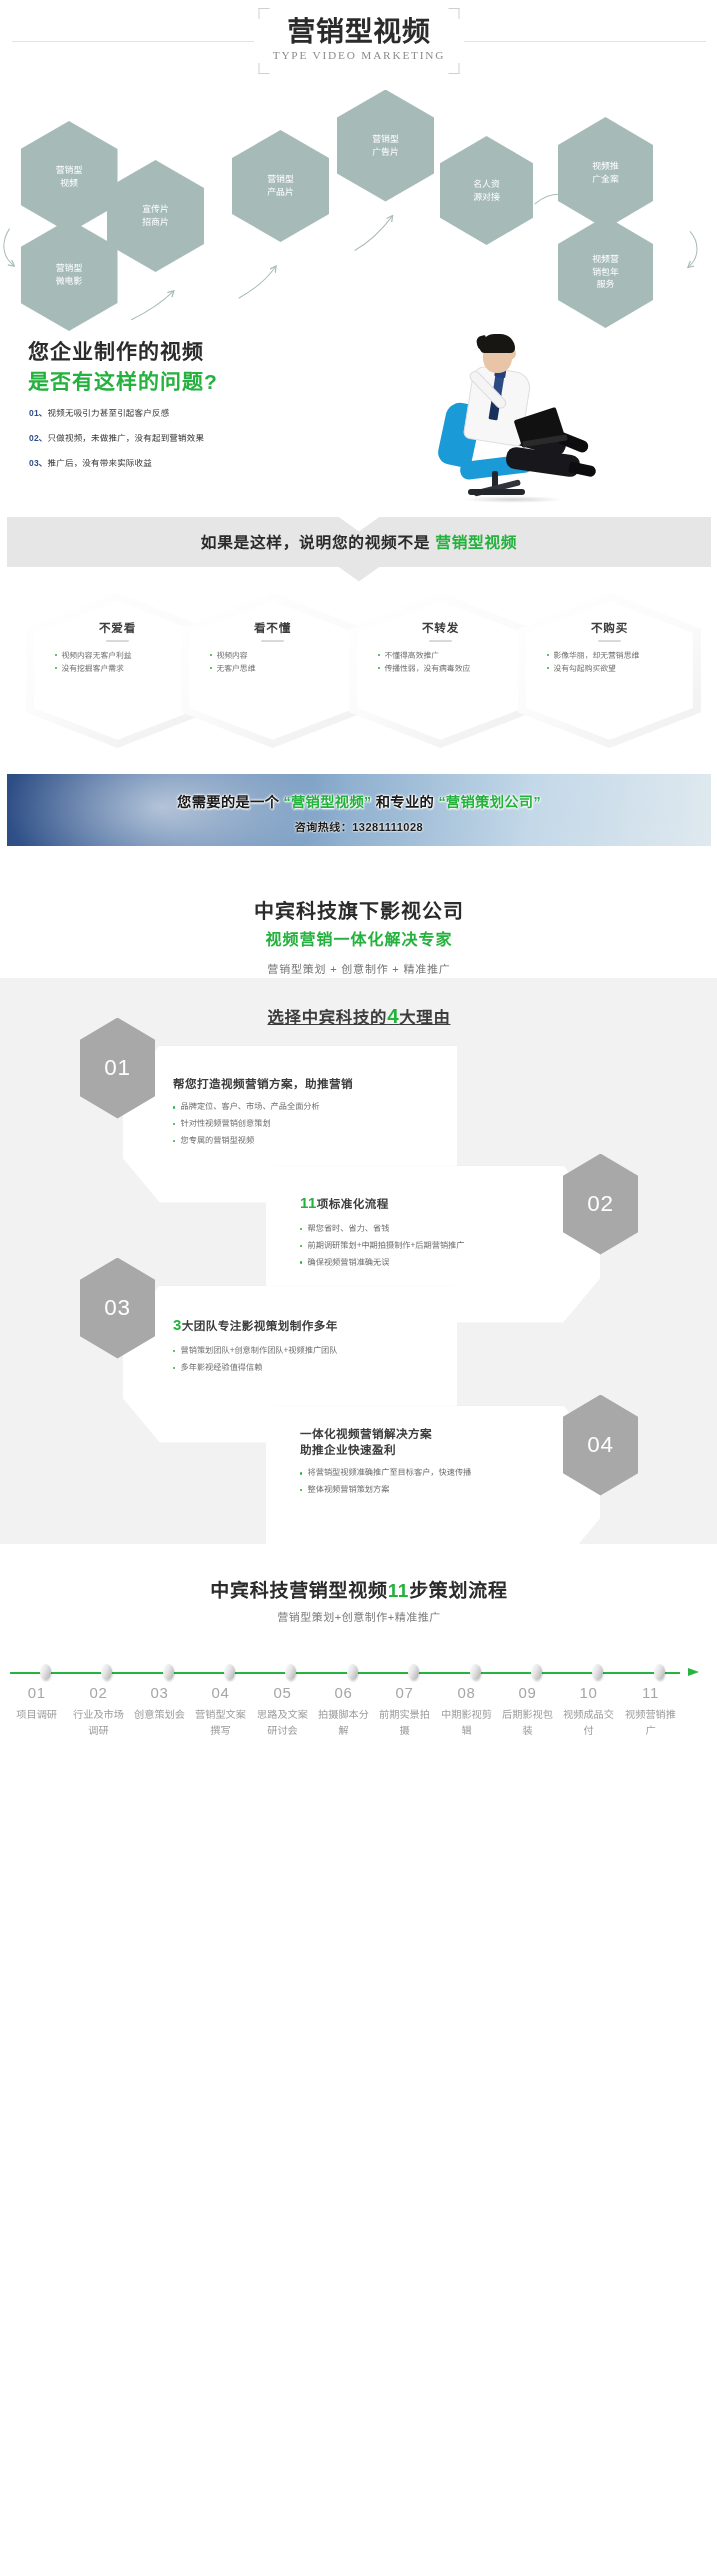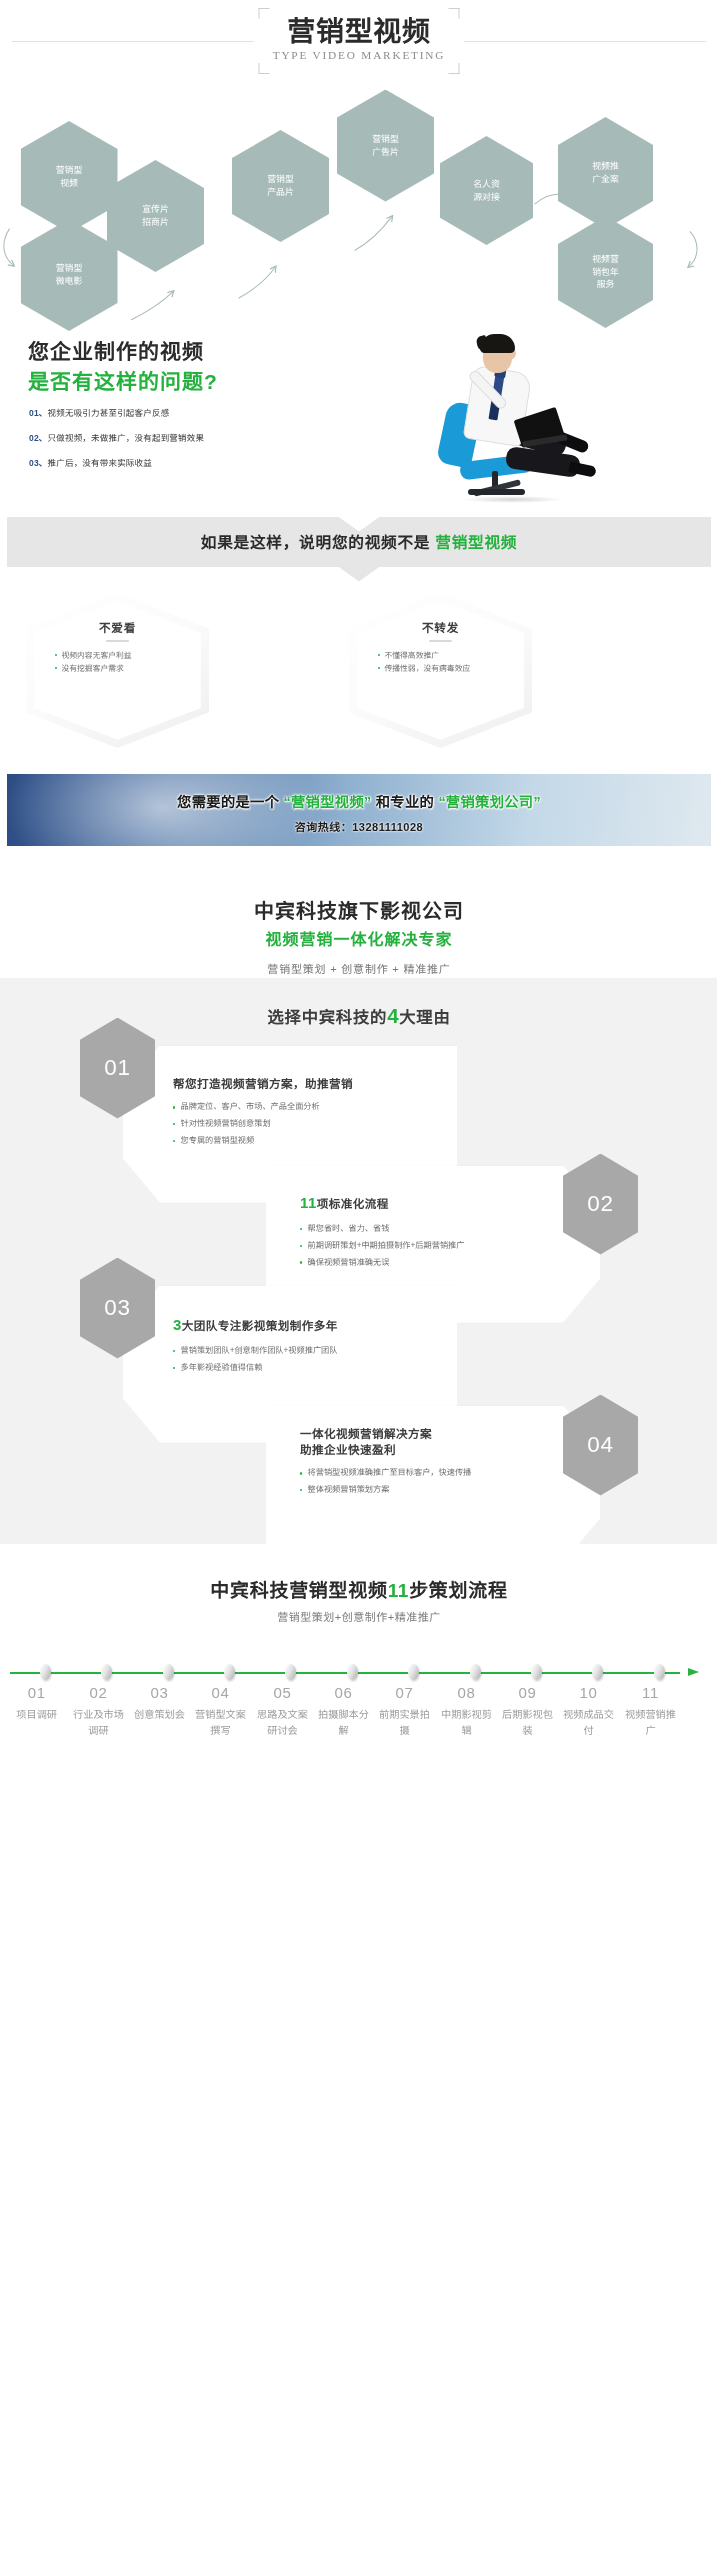--- a/index.html
+++ b/index.html
@@ -140,21 +140,21 @@
              text-shadow:0 0 2px #fff,0 0 2.7px #fff; }
 
   
   .s-title { text-align:center; padding-top:19px; height:102px; }
   .tt-1 { font-size:20px; font-weight:bold; color:#2b2b2b; letter-spacing:1px; }
   .tt-2 { font-size:16px; font-weight:bold; color:#25b13e; letter-spacing:1px; margin-top:2.7px; }
   .tt-3 { font-size:11px; color:#767676; letter-spacing:0.8px; margin-top:9.5px; }
 
   
   .s-reasons { position:relative; background:#f2f2f2; height:566px; }
-  .rs-head { text-align:center; padding-top:26px; font-size:16.4px; font-weight:bold; color:#3d3d3d; letter-spacing:0.7px; }
+  .rs-head { text-align:center; padding-top:26px; font-size:16.4px; font-weight:bold; color:#3d3d3d; letter-spacing:0.7px;text-decoration:underline; }
   .rs-head .g { color:#25b13e; font-size:20.5px; }
   .rcard {
     position:absolute; width:334px; height:157px; background:#ffffff;
     filter:drop-shadow(2px 3.4px 4.1px rgba(0,0,0,.11));
   }
   .rcard.l { clip-path:polygon(0 28%,11% 0,100% 0,100% 100%,11% 100%,0 72%); }
   .rcard.r { clip-path:polygon(0 0,89% 0,100% 28%,100% 72%,89% 100%,0 100%); }
   .rbadge {
     position:absolute; width:75px; height:101px; background:#a8a8a8;
     clip-path:polygon(50% 0%,100% 22%,100% 78%,50% 100%,0 78%,0 22%);
@@ -311,27 +311,47 @@
     <div class="pcard" style="left:26px;">
       <div class="pcard-in">
         <div class="pcard-h">不爱看</div>
         <div class="pcard-div"></div>
         <ul class="pcard-ul">
           <li>视频内容无客户利益</li>
           <li>没有挖掘客户需求</li>
         </ul>
       </div>
     </div>
+    <div class="pcard" style="left:181px;">
+      <div class="pcard-in">
+        <div class="pcard-h">看不懂</div>
+        <div class="pcard-div"></div>
+        <ul class="pcard-ul">
+          <li>视频内容</li>
+          <li>无客户思维</li>
+        </ul>
+      </div>
+    </div>
     <div class="pcard" style="left:349px;">
       <div class="pcard-in">
         <div class="pcard-h">不转发</div>
         <div class="pcard-div"></div>
         <ul class="pcard-ul">
           <li>不懂得高效推广</li>
           <li>传播性弱，没有病毒效应</li>
+        </ul>
+      </div>
+    </div>
+    <div class="pcard" style="left:518px;">
+      <div class="pcard-in">
+        <div class="pcard-h">不购买</div>
+        <div class="pcard-div"></div>
+        <ul class="pcard-ul">
+          <li>影像华丽，却无营销思维</li>
+          <li>没有勾起购买欲望</li>
         </ul>
       </div>
     </div>
   </section>
 
   <section class="s-blue">
     <div class="blue">
       <div class="blue-l1">
         <span>您需要的是一个 </span><span class="g">“营销型视频”</span><span> 和专业的 </span><span class="g">“营销策划公司”</span>
       </div>

